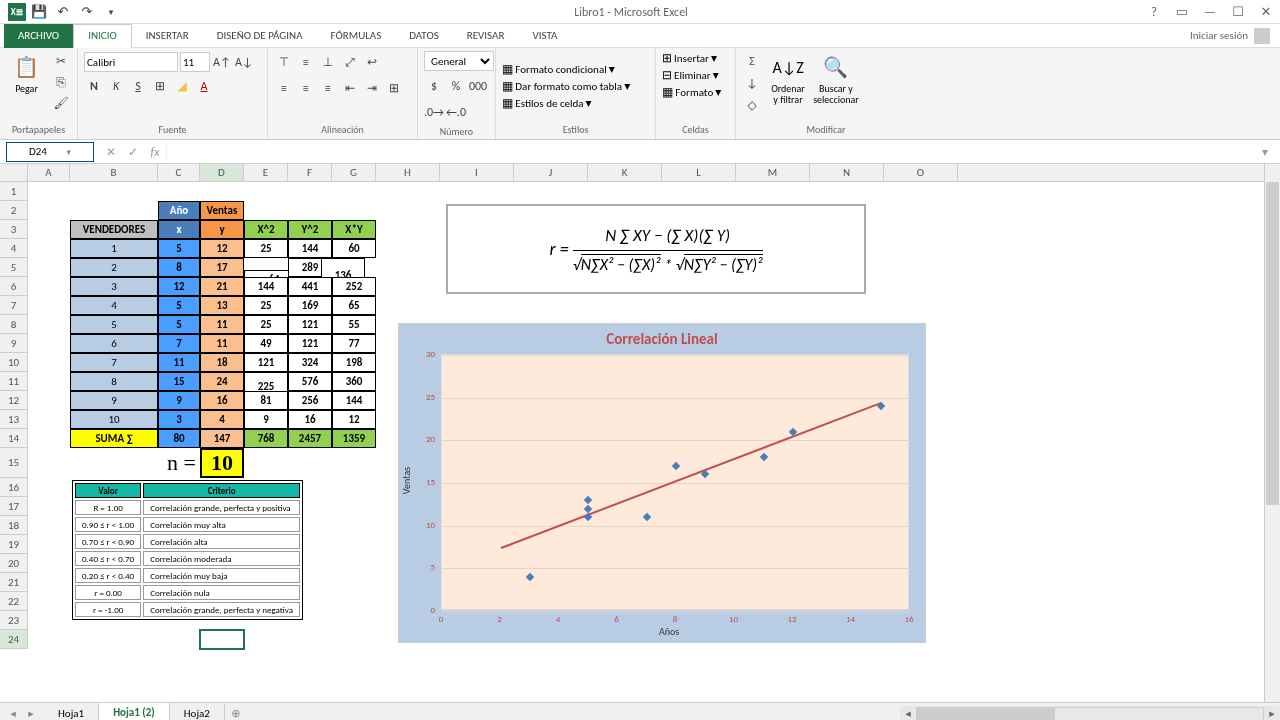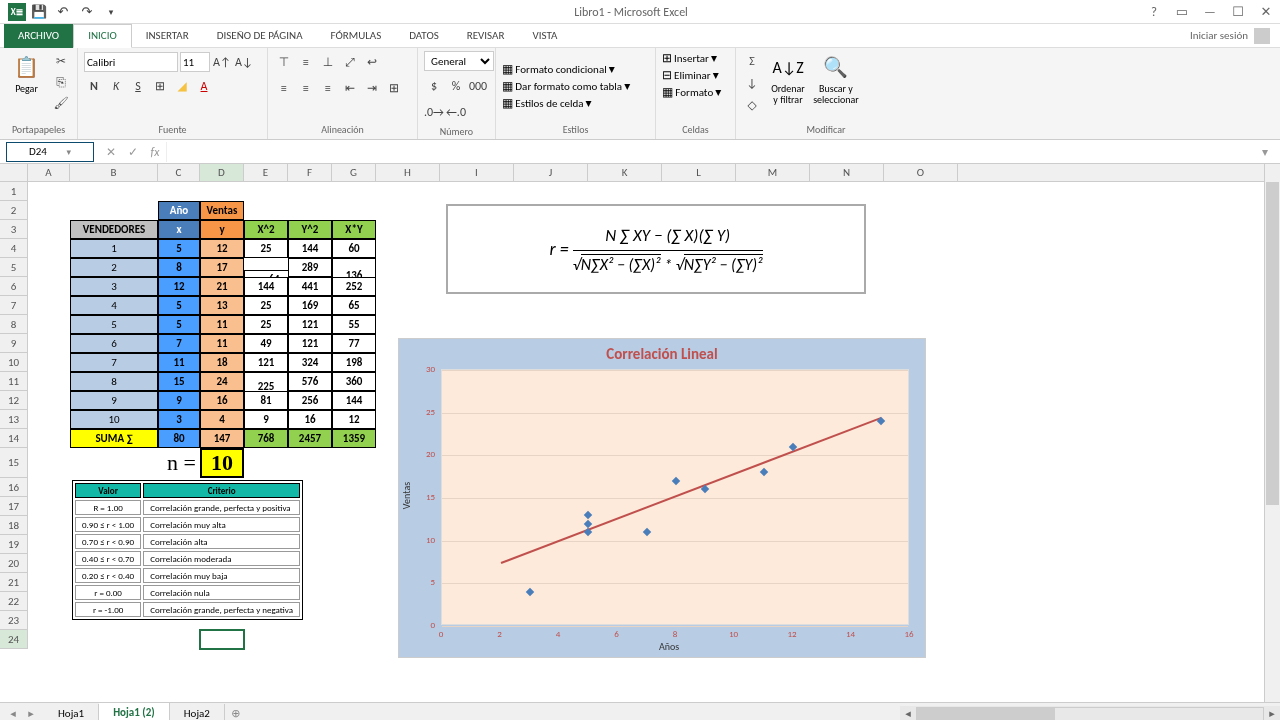--- a/index.html
+++ b/index.html
@@ -330,21 +330,21 @@
         <div class="cell cell-blue" style="left: 130px; top: 57px; width: 42px; height: 19px;">5</div>
         <div class="cell cell-orange" style="left: 172px; top: 57px; width: 44px; height: 19px;">12</div>
         <div class="cell cell-white" style="left: 216px; top: 57px; width: 44px; height: 19px;">25</div>
         <div class="cell cell-white" style="left: 260px; top: 57px; width: 44px; height: 19px;">144</div>
         <div class="cell cell-white" style="left: 304px; top: 57px; width: 44px; height: 19px;">60</div>
         <div class="cell cell-blueish" style="left: 42px; top: 76px; width: 88px; height: 19px;">2</div>
         <div class="cell cell-blue" style="left: 130px; top: 76px; width: 42px; height: 19px;">8</div>
         <div class="cell cell-orange" style="left: 172px; top: 76px; width: 44px; height: 19px;">17</div>
         <div class="cell cell-white" style="left: 216px; top: 76px; width: 60px; height: 19px; margin-top: 12px;">64</div>
         <div class="cell cell-white" style="left: 260px; top: 76px; width: 44px; height: 19px;">289</div>
-        <div class="cell cell-white" style="left: 304px; top: 76px; width: 44px; height: 35px;">136</div>
+        <div class="cell cell-white" style="left: 293px; top: 76px; width: 44px; height: 35px;">136</div>
         <div class="cell cell-blueish" style="left: 42px; top: 95px; width: 88px; height: 19px;">3</div>
         <div class="cell cell-blue" style="left: 130px; top: 95px; width: 42px; height: 19px;">12</div>
         <div class="cell cell-orange" style="left: 172px; top: 95px; width: 44px; height: 19px;">21</div>
         <div class="cell cell-white" style="left: 216px; top: 95px; width: 44px; height: 19px;">144</div>
         <div class="cell cell-white" style="left: 260px; top: 95px; width: 44px; height: 19px;">441</div>
         <div class="cell cell-white" style="left: 304px; top: 95px; width: 44px; height: 19px;">252</div>
         <div class="cell cell-blueish" style="left: 42px; top: 114px; width: 88px; height: 19px;">4</div>
         <div class="cell cell-blue" style="left: 130px; top: 114px; width: 42px; height: 19px;">5</div>
         <div class="cell cell-orange" style="left: 172px; top: 114px; width: 44px; height: 19px;">13</div>
         <div class="cell cell-white" style="left: 216px; top: 114px; width: 44px; height: 19px;">25</div>
@@ -436,21 +436,21 @@
     <div class="formula-box" style="left:418px; top:40px; width:420px; height:90px;">
       <div style="display:flex; align-items:center; justify-content:center; height:100%;">
         <span style="font-style:italic;">r&nbsp;=&nbsp;</span>
         <span style="display:inline-block;">
           <span style="display:block; border-bottom:1px solid #000; padding:0 4px 4px; font-size:17px;">N&nbsp;∑&nbsp;XY − (∑&nbsp;X)(∑&nbsp;Y)</span>
           <span style="display:block; padding-top:4px; font-size:16px;">√<span style="border-top:1px solid #000;">N∑X² − (∑X)²</span> * √<span style="border-top:1px solid #000;">N∑Y² − (∑Y)²</span></span>
         </span>
       </div>
     </div>
 
-    <div class="chart" id="chart" style="left:370px; top:174px; width:528px; height:320px;">
+    <div class="chart" id="chart" style="left:370px; top:159px; width:528px; height:320px;">
       <div class="chart-title">Correlación Lineal</div>
       <div class="chart-ylabel" style="left:-6px; top:150px;">Ventas</div>
       <div class="chart-plot" id="plot" style="left:42px; top:30px; width:468px; height:256px;">
           <div class="gridline-h" style="top: 256px;"></div>
           <div class="gridline-h" style="top: 213.333px;"></div>
           <div class="gridline-h" style="top: 170.667px;"></div>
           <div class="gridline-h" style="top: 128px;"></div>
           <div class="gridline-h" style="top: 85.3333px;"></div>
           <div class="gridline-h" style="top: 42.6667px;"></div>
           <div class="gridline-h" style="top: 0px;"></div>

